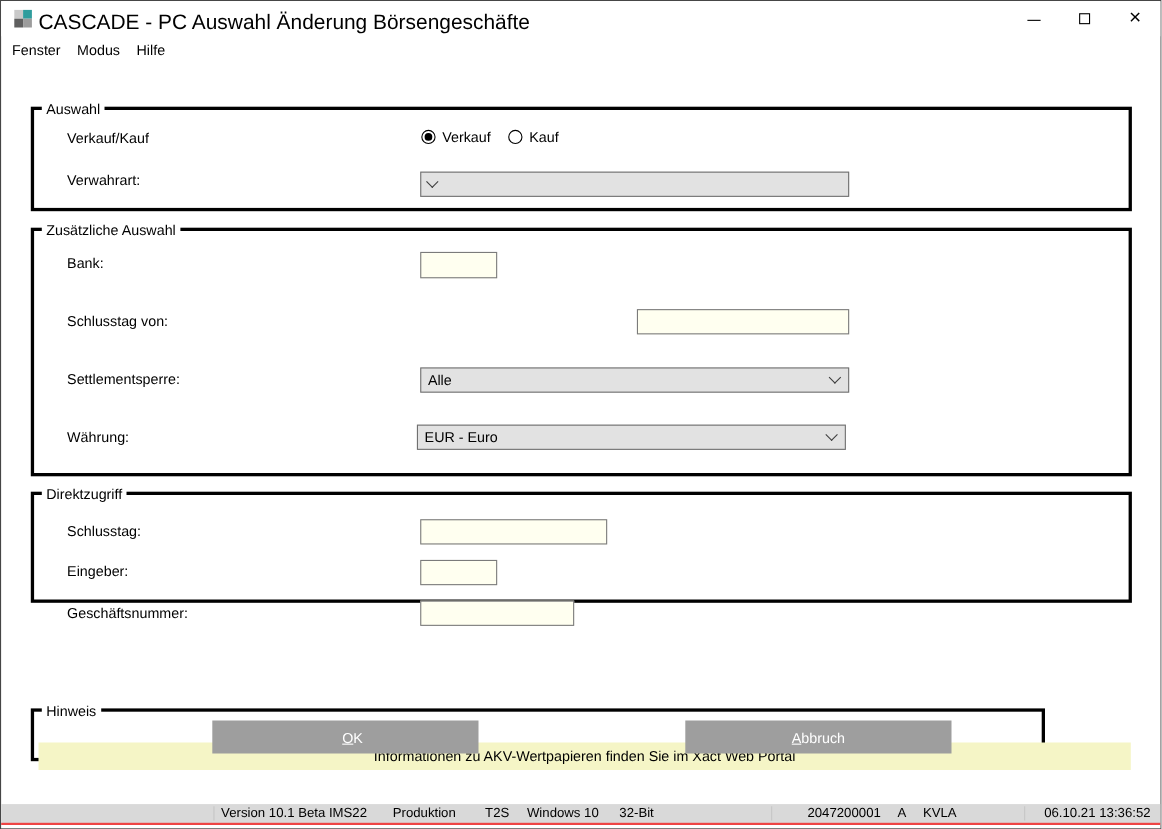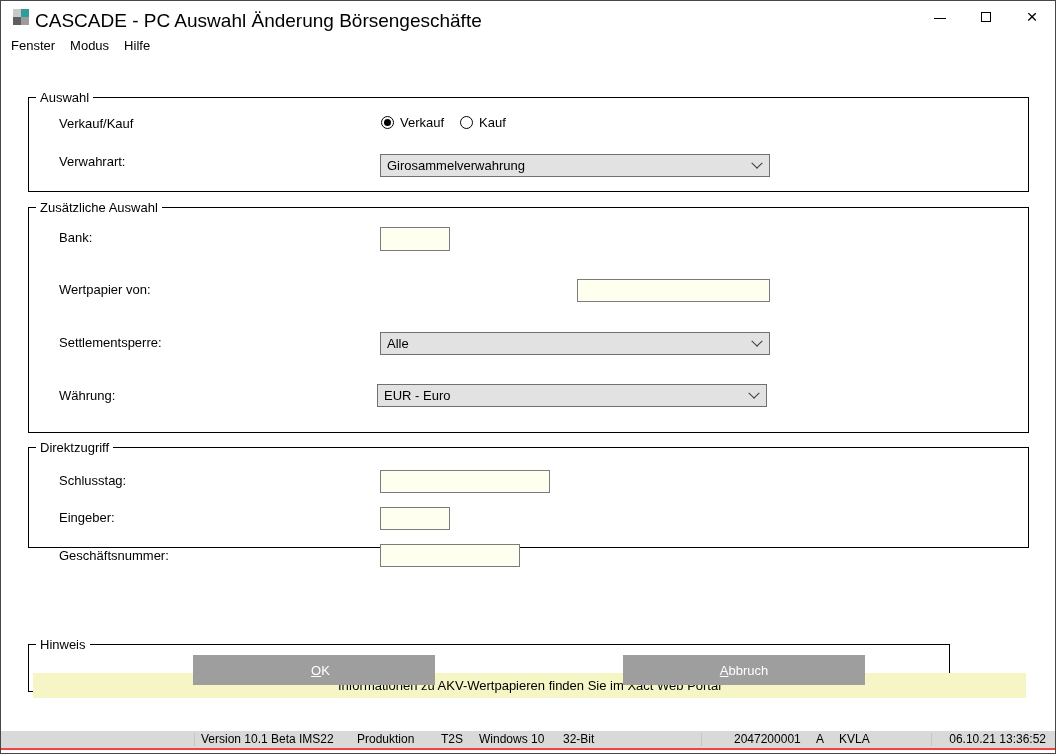--- a/index.html
+++ b/index.html
@@ -24,21 +24,21 @@
   .win-btn { width:46px; height:32px; background:transparent; border:none; position:relative; cursor:default; }
   .glyph-min { position:absolute; left:17px; top:17px; width:12px; height:0; border-top:1px solid #000; display:block; }
   .glyph-max { position:absolute; left:18px; top:11px; width:10px; height:10px; border:1px solid #000; display:block; }
   .glyph-close { font-size:19px; line-height:32px; color:#000; font-weight:400; }
 
   
   .menubar { position:absolute; left:0; top:32px; width:100%; height:24px; display:flex; align-items:center; padding-left:10px; gap:15px; }
   .menu-item { font-size:13px; cursor:default; }
 
   
-  .group { position:absolute; border:1px solid #000000; background:#fff; }
+  .group { position:absolute; border:3px solid #000000; background:#fff; }
   .group-legend { position:absolute; top:-8px; left:7px; background:#fff; padding:0 4px; font-size:13px; line-height:15px; white-space:nowrap; }
   .g-auswahl  { left:27px; top:96px;  width:1001px; height:95px; }
   .g-zusatz   { left:27px; top:206px; width:1001px; height:226px; }
   .g-direkt   { left:27px; top:446px; width:1001px; height:101px; }
   .g-hinweis  { left:27px; top:595px; width:922px; height:48px;margin-top:48px; }
 
   .flabel { position:absolute; font-size:13px; white-space:nowrap; }
 
   
   .field {
@@ -139,32 +139,31 @@
         <span class="radio-circle selected"></span>
         <span class="radio-label">Verkauf</span>
       </span>
       <span class="radio">
         <span class="radio-circle"></span>
         <span class="radio-label">Kauf</span>
       </span>
     </span>
     <span class="flabel" style="left:30px; top:56px;">Verwahrart:</span>
     <div class="combo" style="left:351px; top:56px; width:390px; height:23px;">
-      <span class="combo-value">Girosammelverwahrung</span>
       <span class="chevron"></span>
     </div>
   </div>
 
   <div class="group g-zusatz">
     <span class="group-legend">Zusätzliche Auswahl</span>
 
     <span class="flabel" style="left:30px; top:22px;">Bank:</span>
     <input class="field" style="left: 351px; top: 19px; width: 70px; height: 24px;" value="">
 
-    <span class="flabel" style="left:30px; top:74px;">Wertpapier von:</span>
+    <span class="flabel" style="left:30px; top:74px;">Schlusstag von:</span>
     <input class="field" style="left: 548px; top: 71px; width: 193px; height: 23px;" value="">
 
     <span class="flabel" style="left:30px; top:127px;">Settlementsperre:</span>
     <div class="combo" style="left:351px; top:124px; width:390px; height:23px;">
       <span class="combo-value">Alle</span>
       <span class="chevron"></span>
     </div>
 
     <span class="flabel" style="left:30px; top:180px;">Währung:</span>
     <div class="combo" style="left:348px; top:176px; width:390px; height:23px;">

